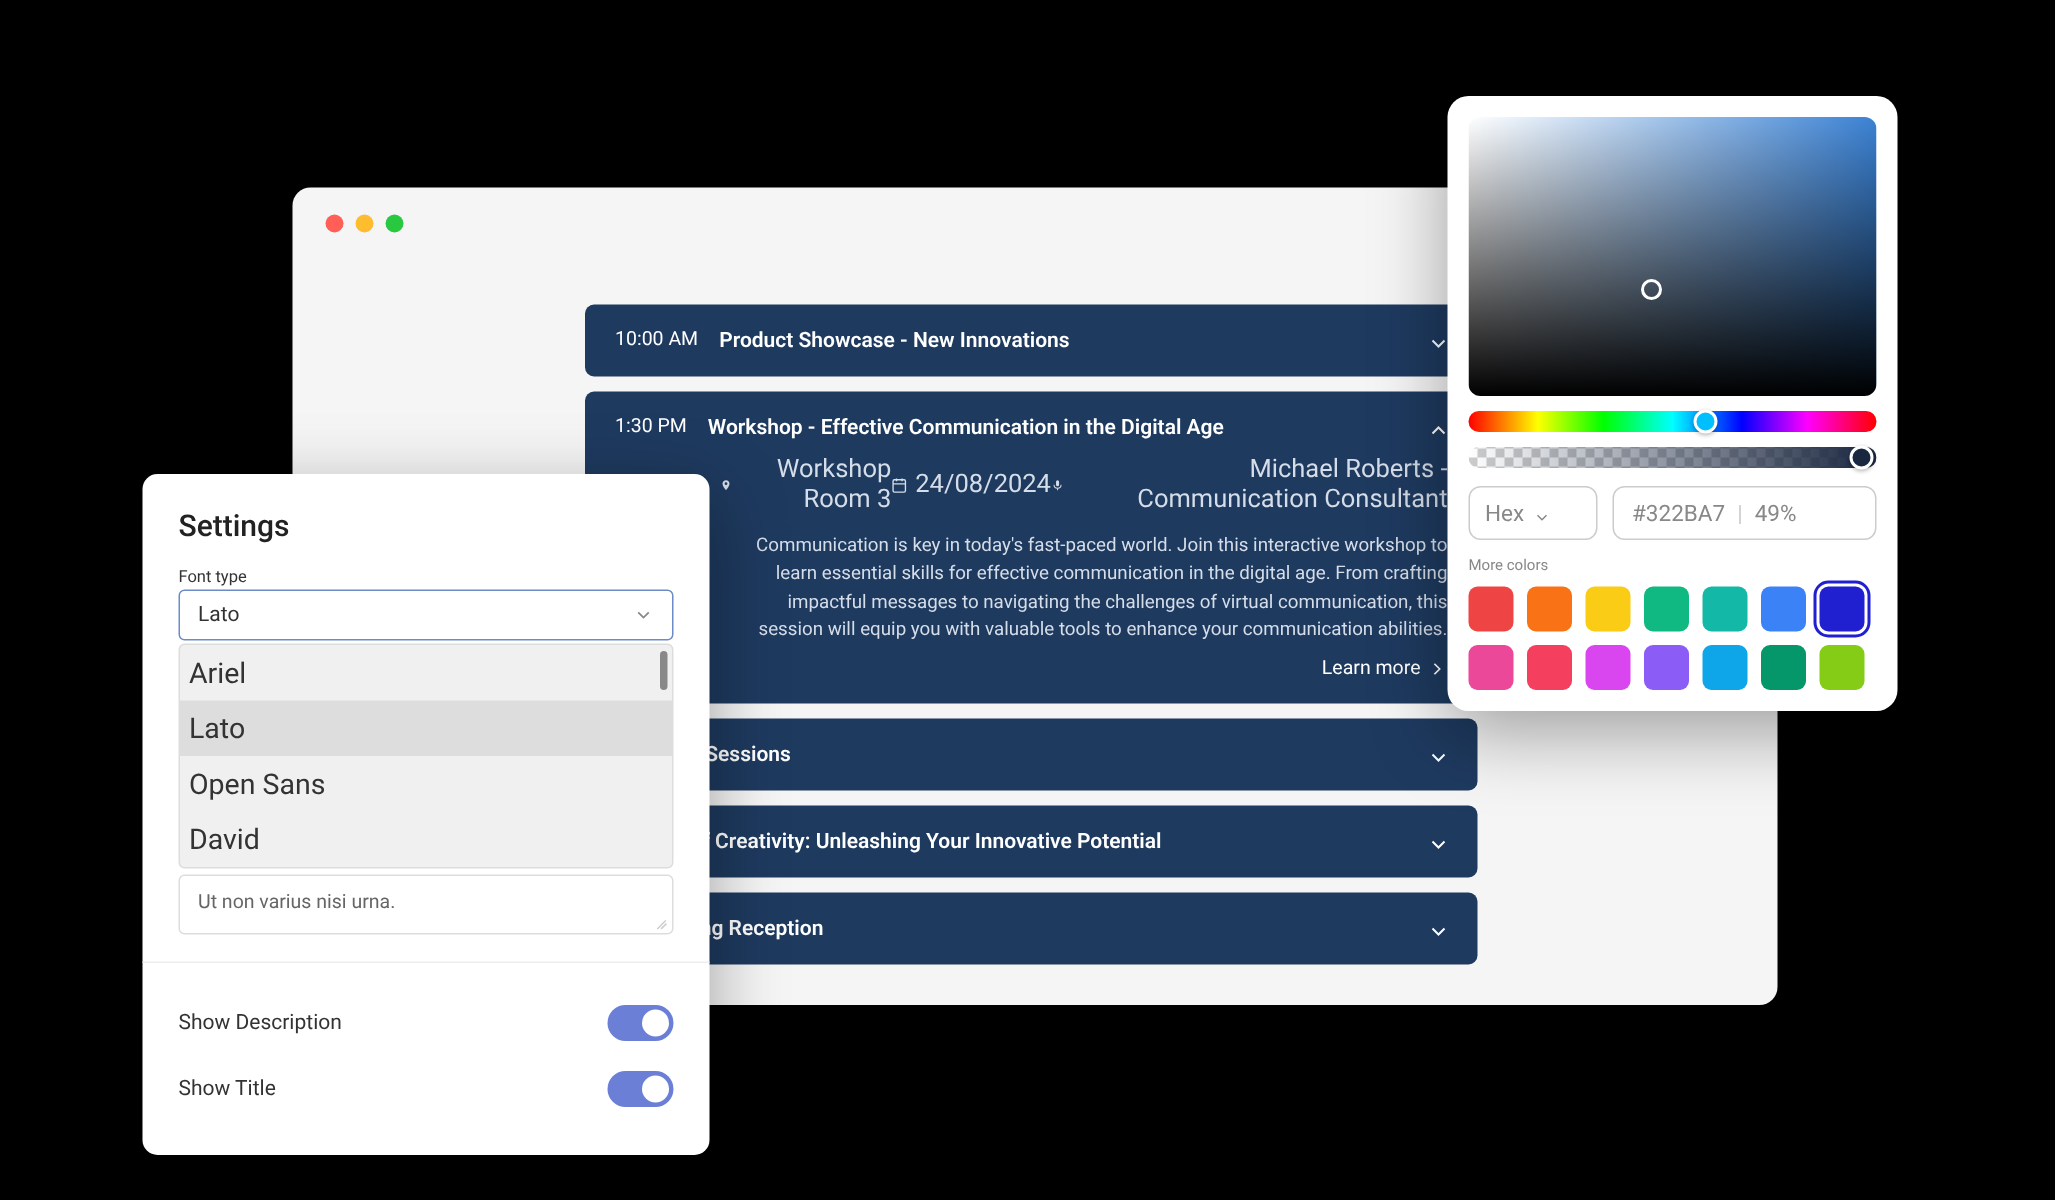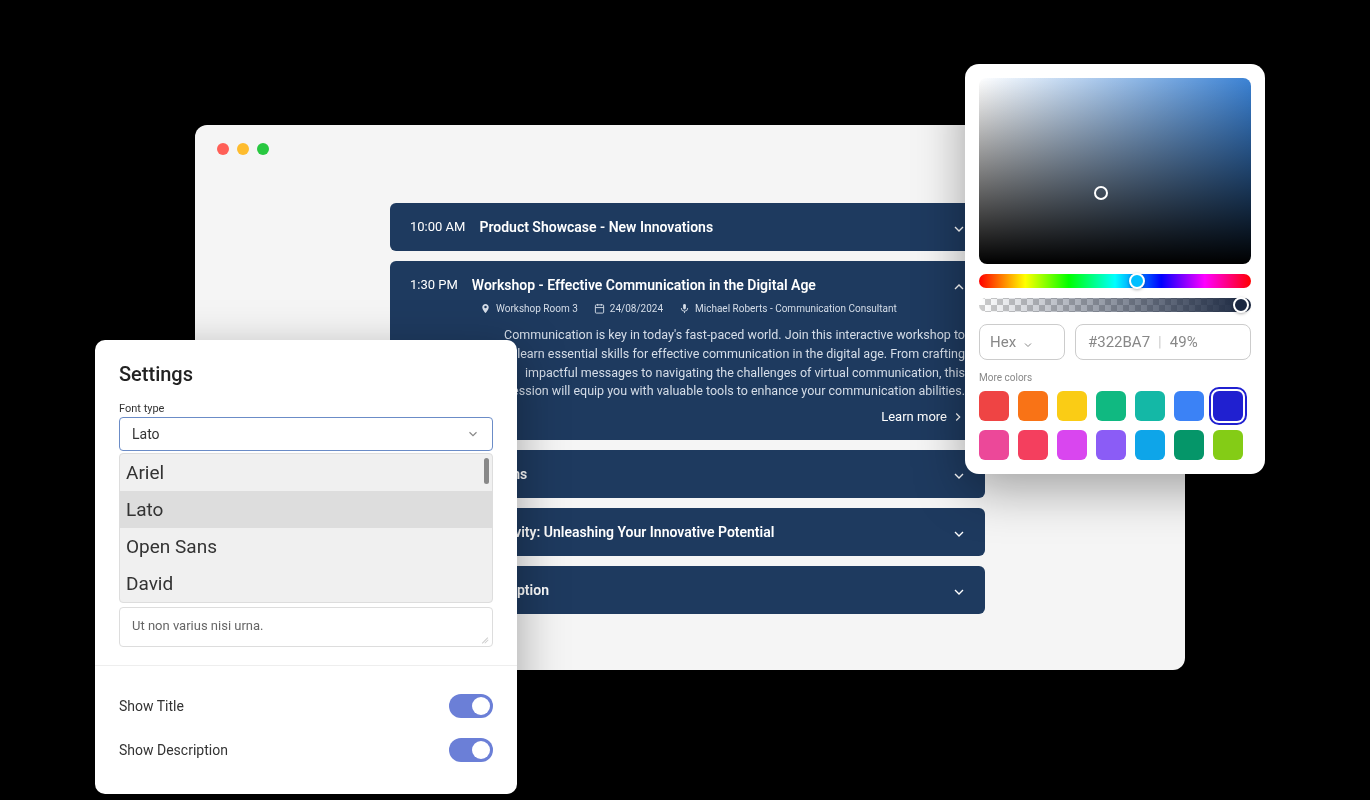--- a/index.html
+++ b/index.html
@@ -27,30 +27,30 @@
   border-radius: 6px;
   color: #fff;
   padding: 16px 20px;
   position: relative;
 }
 .agenda-head { display: flex; gap: 14px; font-size: 14px; }
 .agenda-time { font-weight: 400; font-size: 13px; }
 .agenda-title { font-weight: 600; }
 .chevron { position: absolute; right: 18px; top: 18px; color: #fff; }
 
-.agenda-expanded .meta { display: flex; gap: 16px; font-size: 10px; margin: 10px 0 0 70px; align-items: center; color: #d5dde8; }
+.agenda-expanded .meta { display: flex; font-size: 17px; margin: 10px 0 0 70px; align-items: center; color: #d5dde8; text-align: right; }
 .meta-item { display: flex; align-items: center; gap: 5px; }
 .agenda-desc { font-size: 12.5px; line-height: 1.5; margin: 12px 0 0 70px; color: #d5dde8; text-align: right; }
 .learn-more { text-align: right; margin-top: 8px; font-size: 13px; color: #fff; display: flex; justify-content: flex-end; align-items: center; gap: 4px; }
 
 
 .settings-panel {
   position: absolute;
-  left: 95px; top: 340px;
-  width: 422px;
+  left: 95px; top: 316px;
+  width: 378px;
   background: #fff;
   border-radius: 10px;
   box-shadow: 0 15px 50px rgba(0,0,0,0.35);
   padding: 22px 24px;
 }
 .settings-title { font-size: 20px; font-weight: 500; color: #222; margin-bottom: 16px; }
 .settings-label { font-size: 11px; color: #333; margin-bottom: 2px; }
 .font-select {
   border: 1px solid #6b8cc7;
   border-radius: 4px;
@@ -272,27 +272,27 @@
     <div class="font-option highlighted">Lato</div>
     <div class="font-option">Open Sans</div>
     <div class="font-option">David</div>
   </div>
   <div class="textarea-field">
     <span>Ut non varius nisi urna.</span>
     <div class="resize-handle"></div>
   </div>
   <div class="divider"></div>
   <div class="toggle-row">
-    <span class="toggle-label">Show Title</span>
+    <span class="toggle-label">Show Description</span>
     <div class="toggle">
         <div class="toggle-knob"></div>
       </div>
   </div>
   <div class="toggle-row">
-    <span class="toggle-label">Show Description</span>
+    <span class="toggle-label">Show Title</span>
     <div class="toggle">
         <div class="toggle-knob"></div>
       </div>
   </div>
 </div>
 
 <div class="color-picker">
   <div class="sv-gradient">
     <div class="sv-cursor"></div>
   </div>

